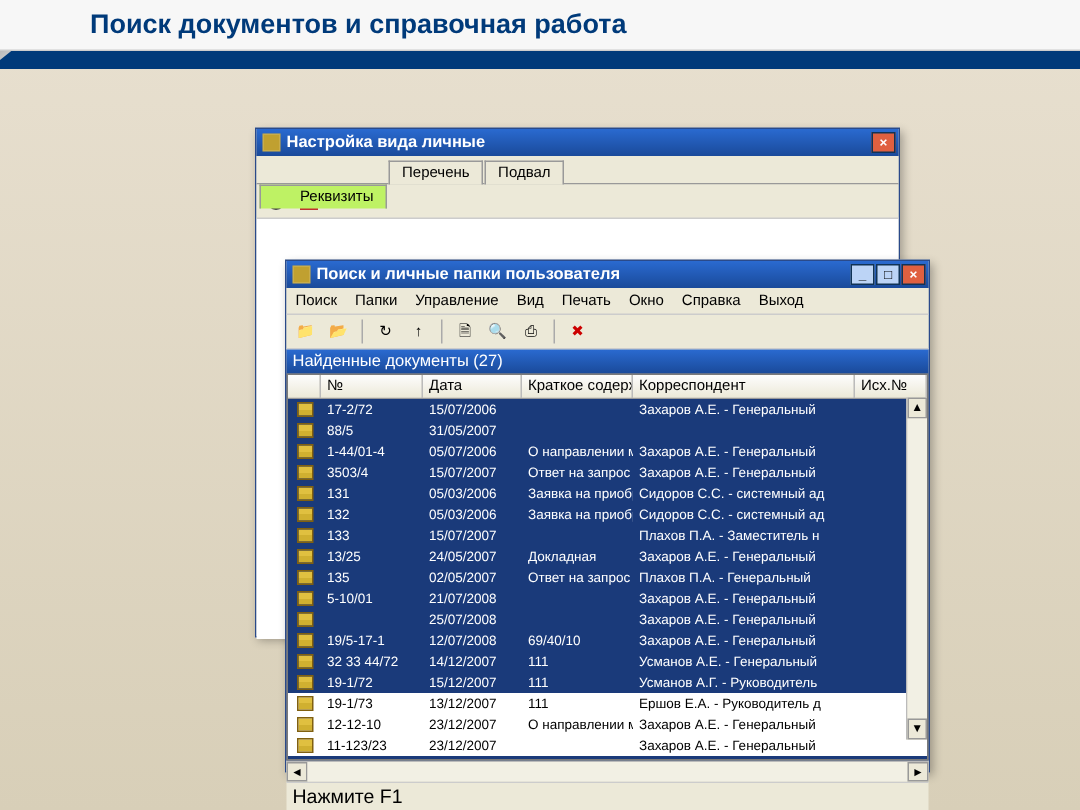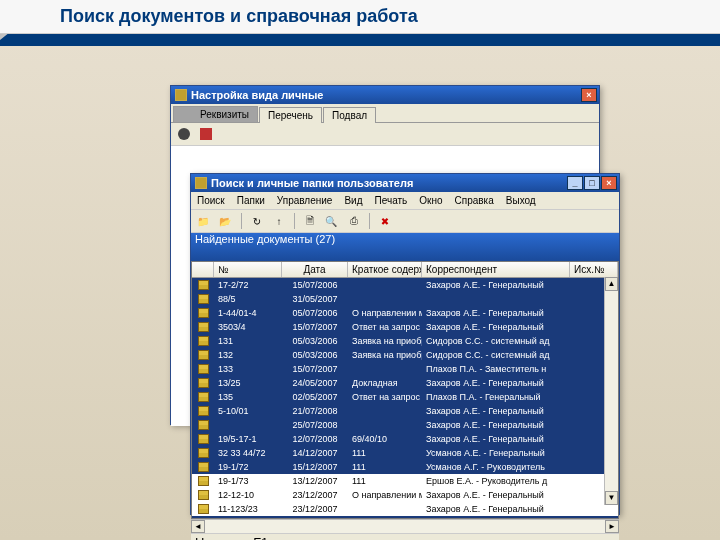--- a/index.html
+++ b/index.html
@@ -108,22 +108,22 @@
     background: #ece9d8;
     border: 1px solid #999;
     border-bottom: none;
     padding: 2px 8px;
     margin-right: 1px;
     cursor: pointer;
     position: relative;
     top: 1px;
   }
   .tab.active {
-    background: #a3a3a3;
-    top: 0;
+    background: #bef264;
+    top: 17px;
     z-index: 2;
     padding-left: 26px;
   }
 
   .toolbar {
     display: flex;
     align-items: center;
     gap: 4px;
     padding: 2px 4px;
     background: #ece9d8;
@@ -144,21 +144,22 @@
     display: inline-block;
   }
   .tsep { width: 1px; height: 16px; background: #aaa; margin: 0 2px; }
 
   .inner-titlebar {
     background: linear-gradient(180deg, #2a6ad0 0%, #1a4a9a 100%);
     color: #fff;
     font-size: 11px;
     padding: 0 4px;
     display: flex;
-    height: 28px;
+    align-items: center;
+    height: 16px;
   }
 
   
   .listwrap {
     border: 1px solid #7a7a7a;
     background: #1a3a7a;
     overflow: hidden;
   }
   .listhead {
     display: flex;
@@ -194,21 +195,21 @@
   }
   .rowicon .yg {
     width: 11px; height: 10px;
     background: linear-gradient(180deg, #e0c040 50%, #d0b030 50%);
     border: 1px solid #806010;
   }
 
   
   .w-icon { width: 22px; flex: none; }
   .w-num  { width: 68px; flex: none; }
-  .w-date { width: 66px; flex: none; text-align: center; }
+  .w-date { width: 66px; flex: none; }
   .w-desc { flex: 1; }
   .w-who  { width: 148px; flex: none; }
   .w-id   { width: 48px; flex: none; }
 
   
   .back-window {
     left: 170px; top: 85px;
     width: 430px; height: 340px;
   }
   .back-body {

